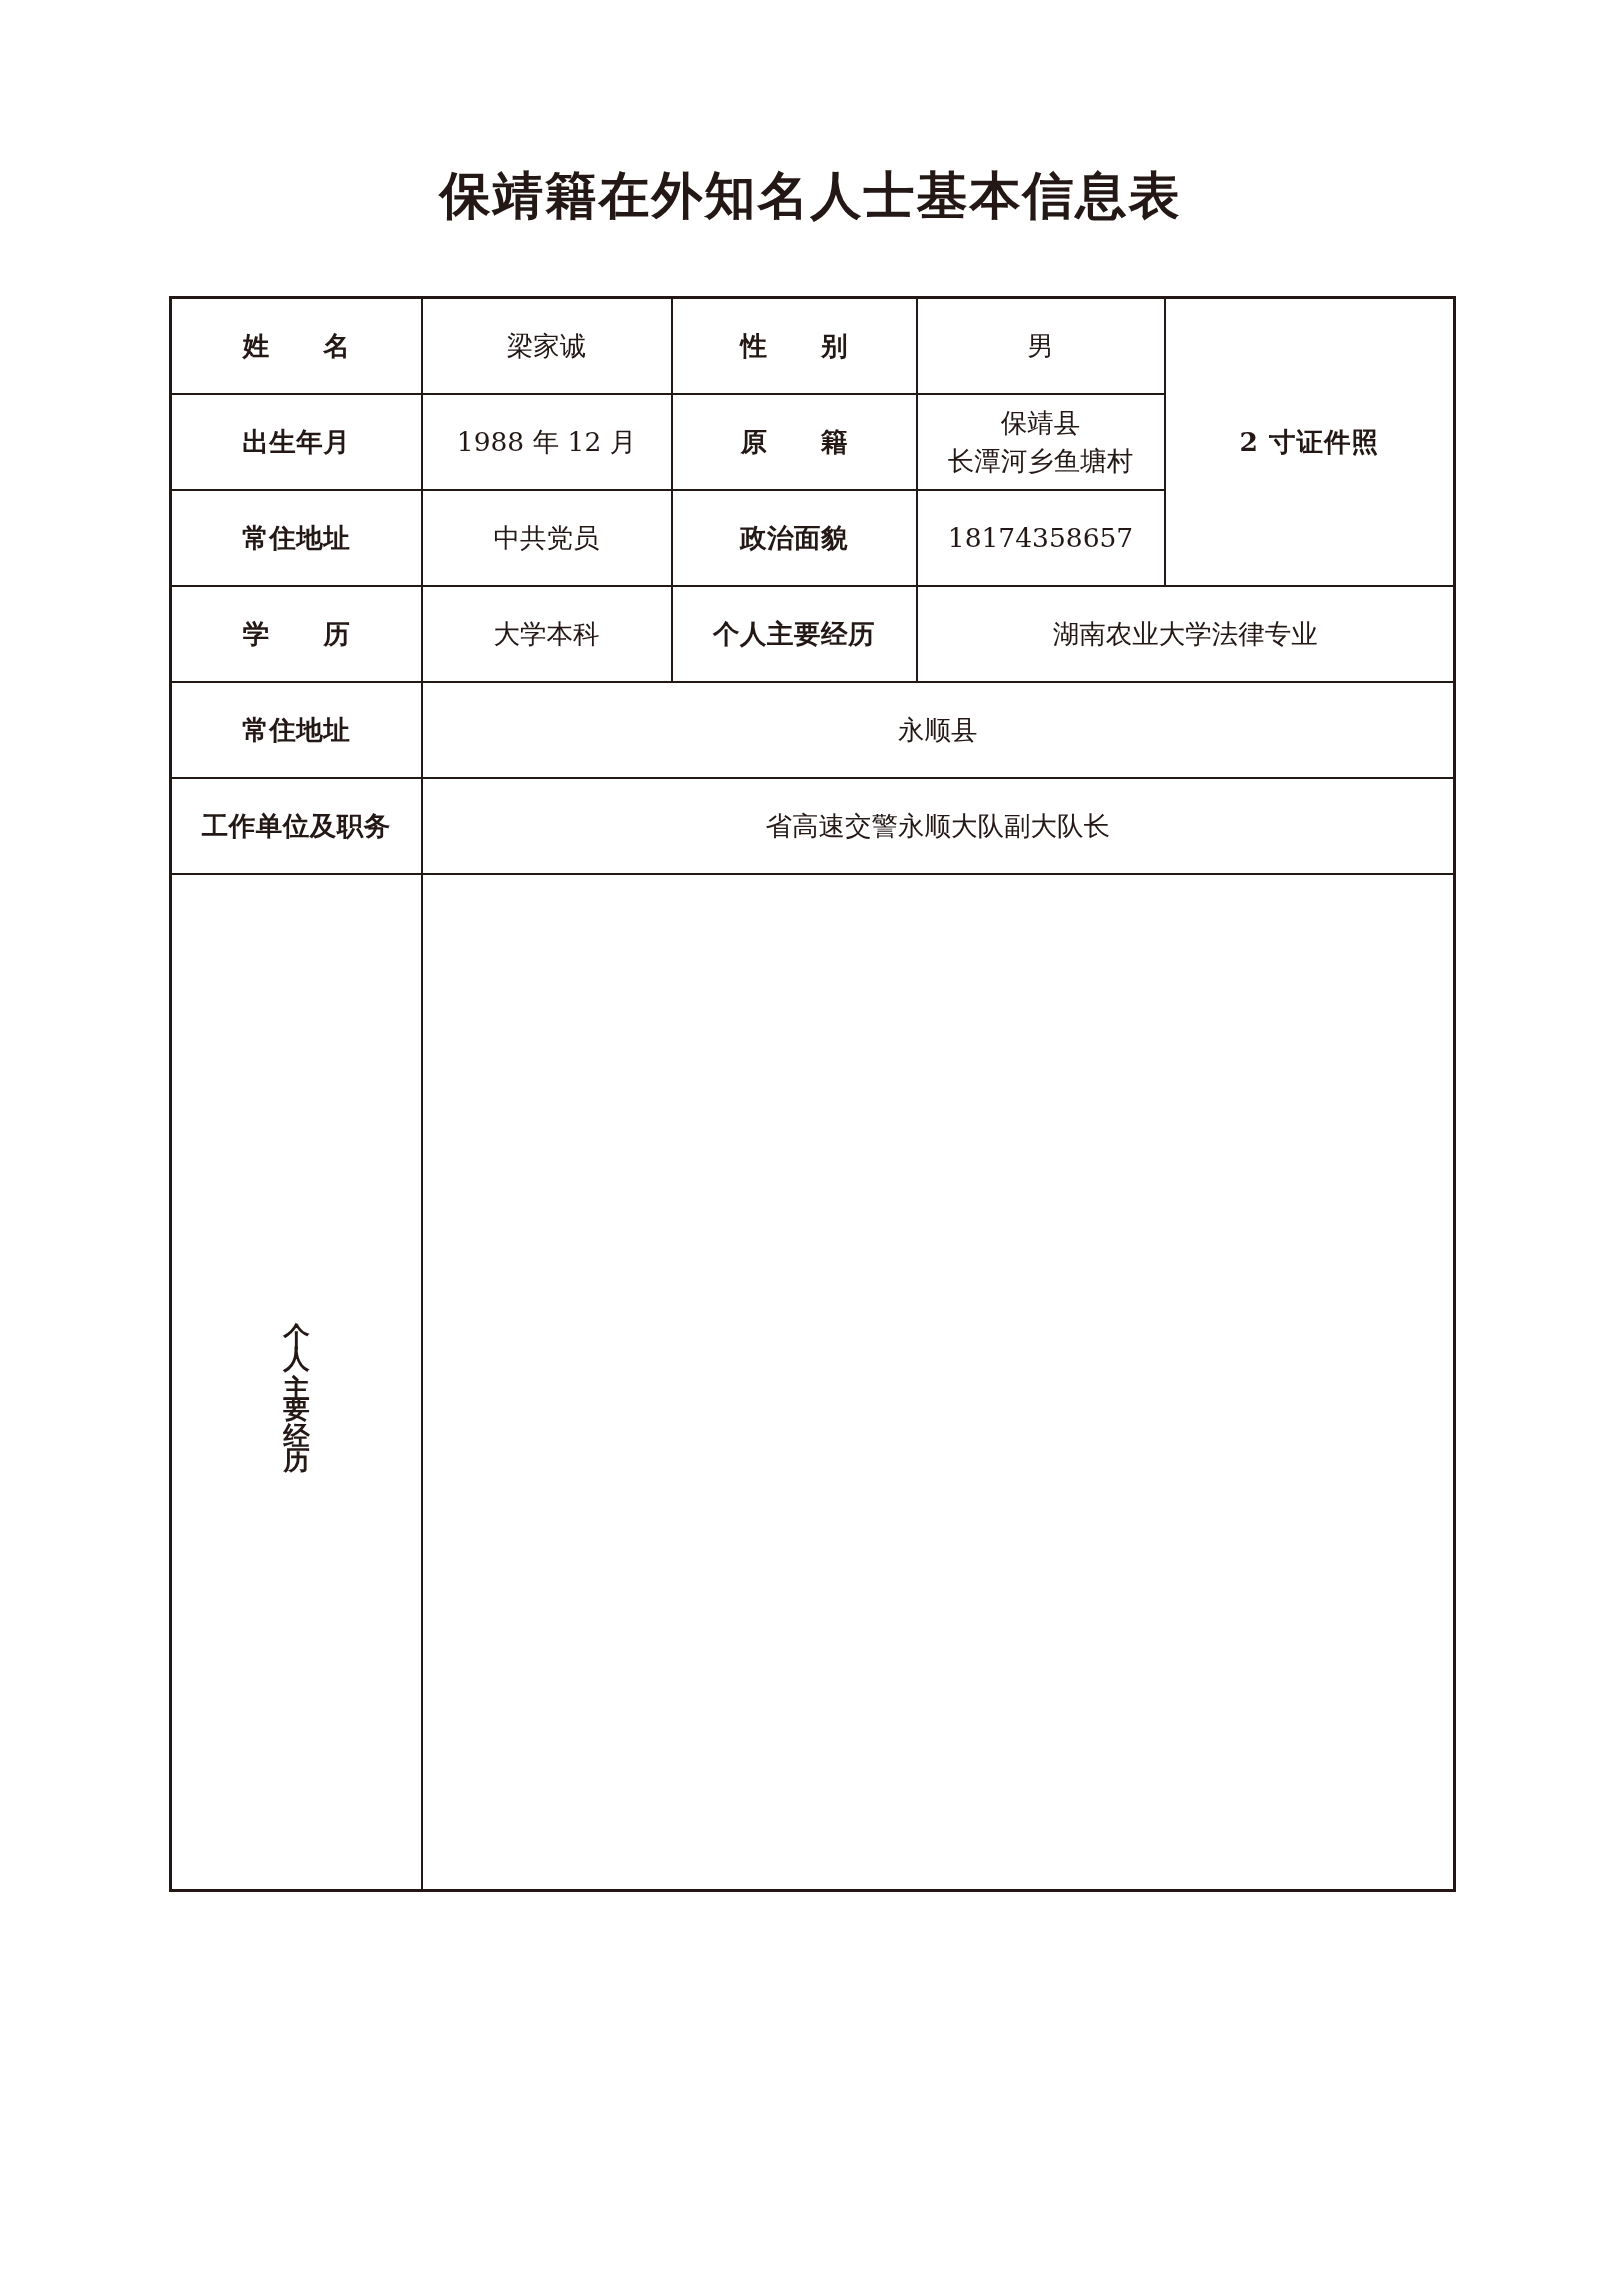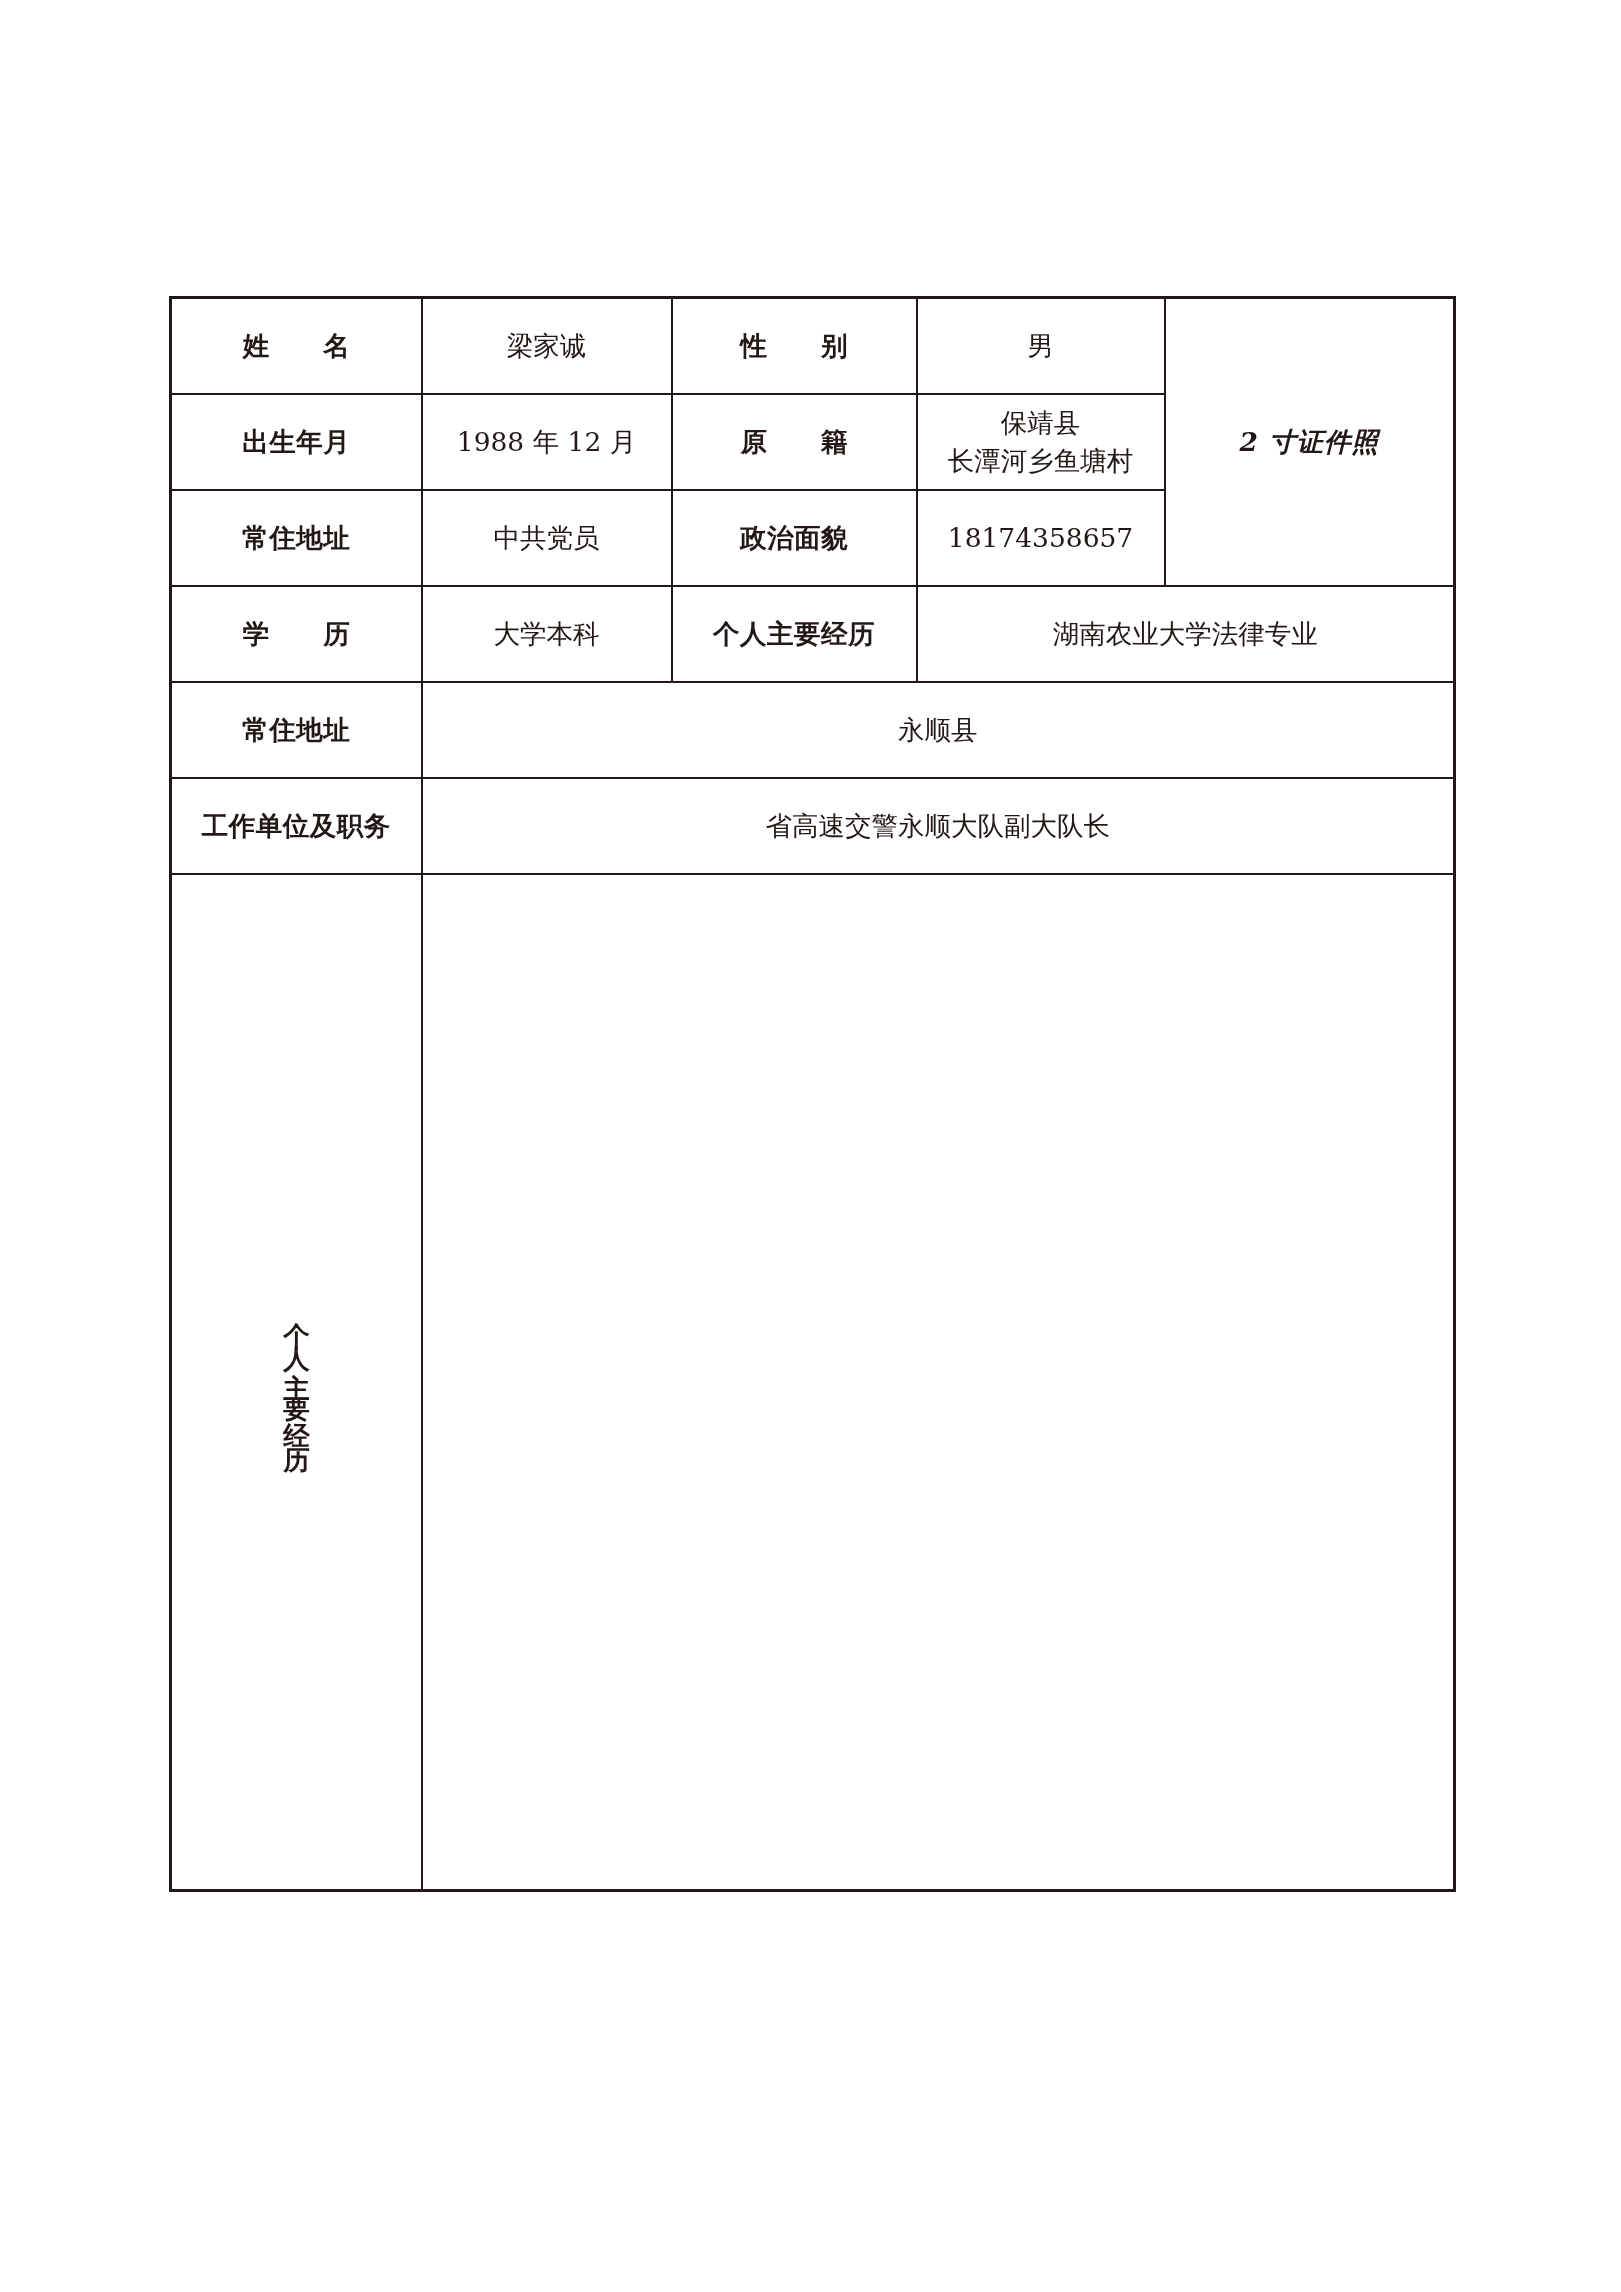--- a/index.html
+++ b/index.html
@@ -77,21 +77,20 @@
     text-indent: 13.7px;
   }
   .val {
     font-weight: normal;
     font-size: 26.5px;
   }
   .val-photo {
     font-weight: bold;
     font-size: 26.5px;
     letter-spacing: 1px;
-    font-style: italic;
   }
 
   .r1 td { height: 94px; }
   .r2 td { height: 94px; }
   .r3 td { height: 94px; }
   .r4 td { height: 94px; }
   .r5 td { height: 94px; border-radius: 21px; }
   .r6 td { height: 94px; }
   .r7 td { height: 1014px; }
 
@@ -118,20 +117,21 @@
     text-align: left;
     padding: 13.7px 17.6px;
     font-size: 26.5px;
   }
 </style>
 </head>
 <body>
 
 <div class="page">
 
+  <div class="doc-title">保靖籍在外知名人士基本信息表</div>
 
   <table class="form-table">
     <colgroup>
       <col style="width:251px">
       <col style="width:250px">
       <col style="width:245px">
       <col style="width:248px">
       <col style="width:290px">
     </colgroup>
     <tbody>

